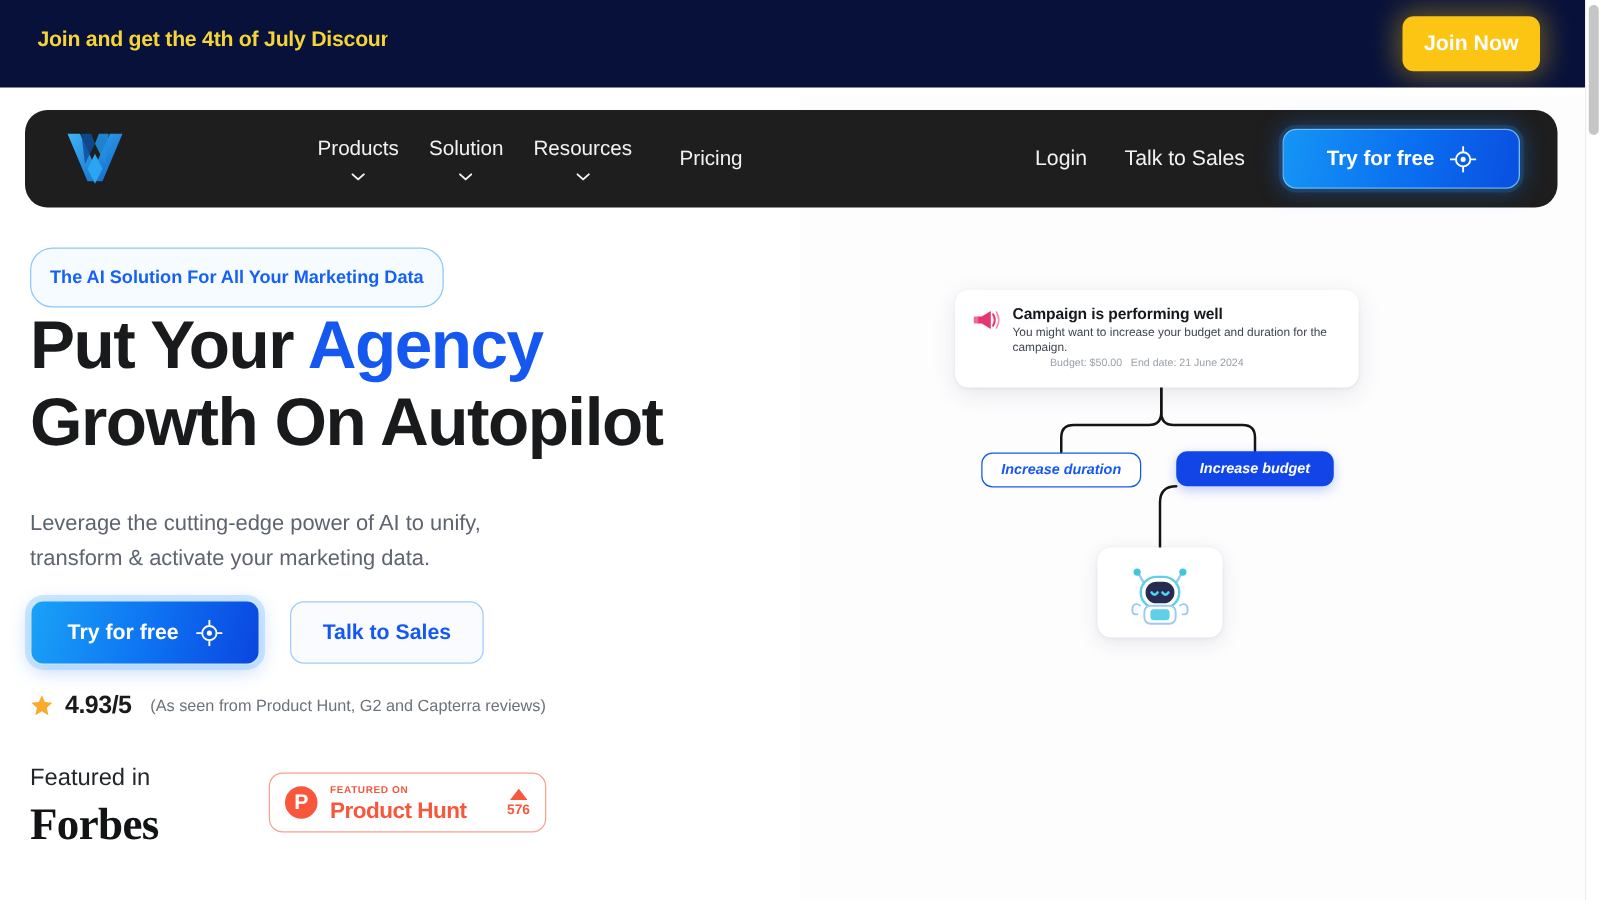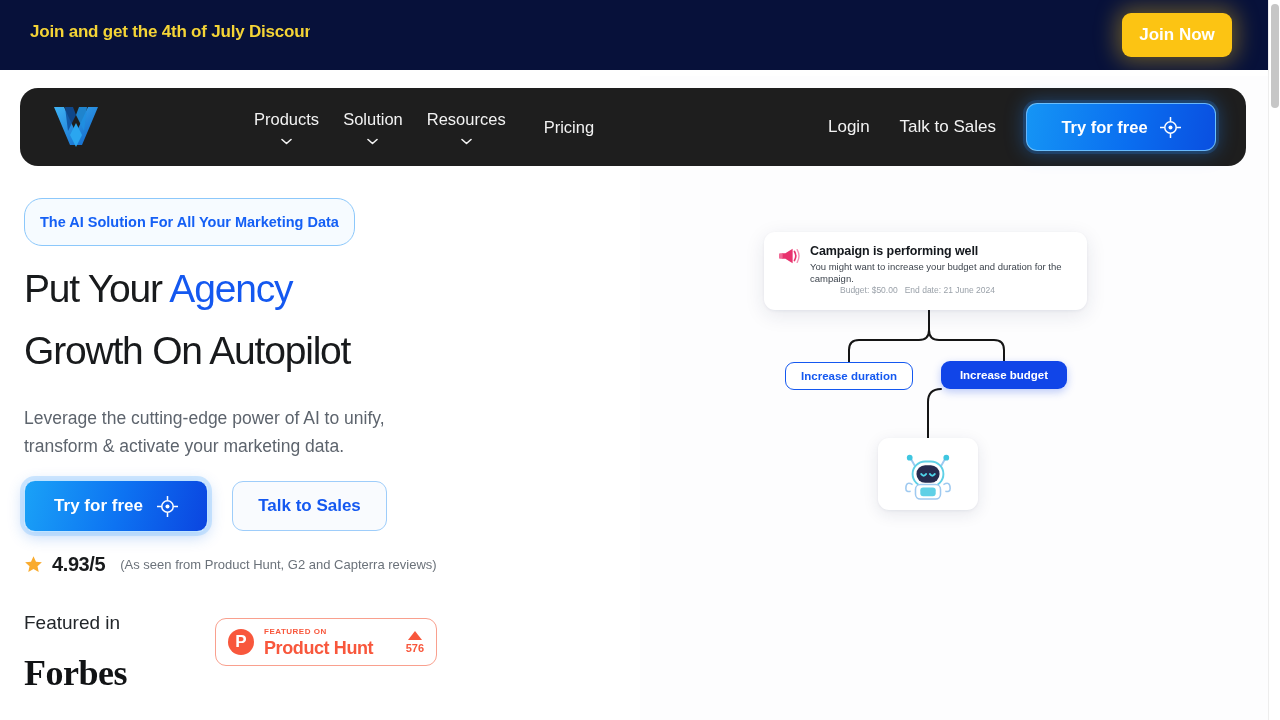--- a/index.html
+++ b/index.html
@@ -125,25 +125,25 @@
     display:flex; align-items:center;
     color:#1560f5;
     font-size:14.5px;
     font-weight:bold;
     white-space:nowrap;
     cursor:pointer;
   }
 
   .headline {
     position:absolute;
-    left:24px; top:258px;
+    left:24px; top:245px;
     width:620px;
-    font-size:39px;
+    font-size:54px;
     line-height:62px;
-    font-weight:normal;
+    font-weight:bold;
     color:#181a1c;
     letter-spacing:-1.2px;
   }
   .headline .accent { color:#1458f0; }
 
   .subhead {
     position:absolute;
     left:24px; top:404px;
     width:430px;
     font-size:17.5px;
@@ -190,21 +190,21 @@
     left:24px; top:610px;
     display:flex; align-items:flex-end; gap:0;
   }
   .featured-label { font-size:19px; color:#22262a; line-height:26px; }
   .forbes {
     font-family:"Liberation Serif", serif;
     font-size:36px; font-weight:bold;
     color:#111315;
     letter-spacing:-0.5px;
     line-height:42px;
-    margin-top:16px;
+    margin-top:2px;
   }
   .ph-badge {
     position:absolute;
     left:191px; top:8px;
     width:222px; height:48px;
     border:1.5px solid #f9a08e;
     border-radius:11px;
     background:#ffffff;
     display:flex; align-items:center;
     padding:0 12px;
@@ -251,20 +251,21 @@
   .cc-meta span { font-size:8.5px; color:#9aa1a9; }
 
   .node {
     position:absolute;
     height:28px;
     border-radius:9px;
     display:flex; align-items:center; justify-content:center;
     font-size:11.5px; font-weight:bold;
     white-space:nowrap;
     cursor:pointer;
+    font-style:italic;
   }
   .node-outline {
     left:145px; top:182px; width:128px;
     background:#ffffff;
     border:1.4px solid #1458f0;
     color:#1458f0;
   }
   .node-filled {
     left:301px; top:181px; width:126px;
     background:#1145e8;

